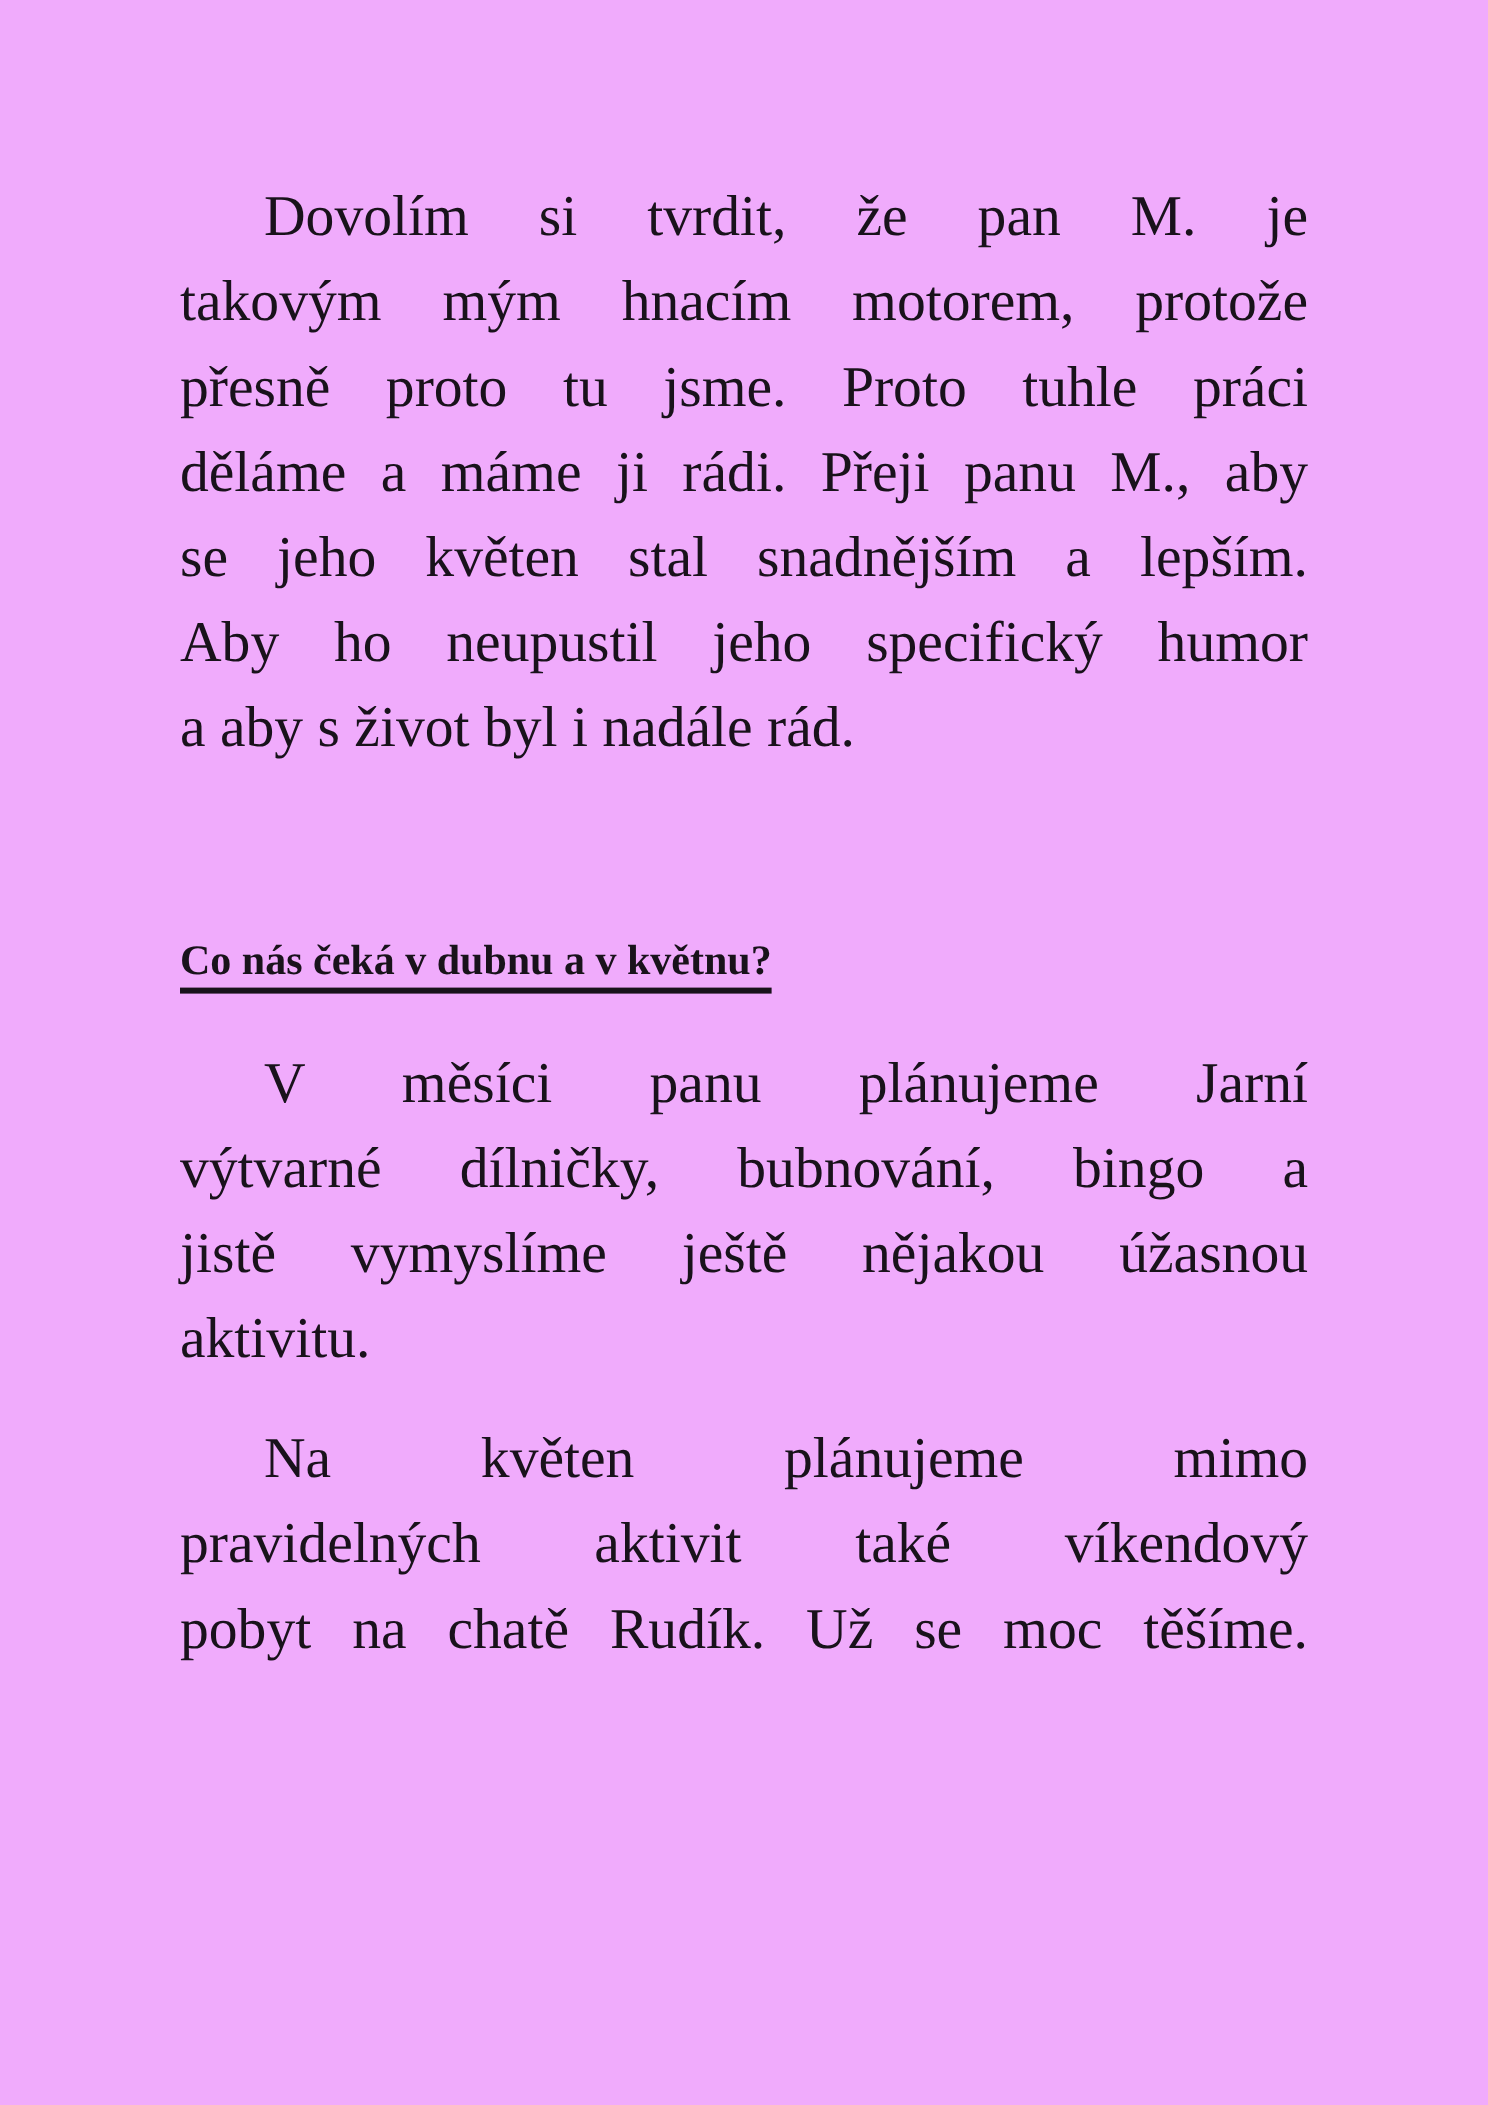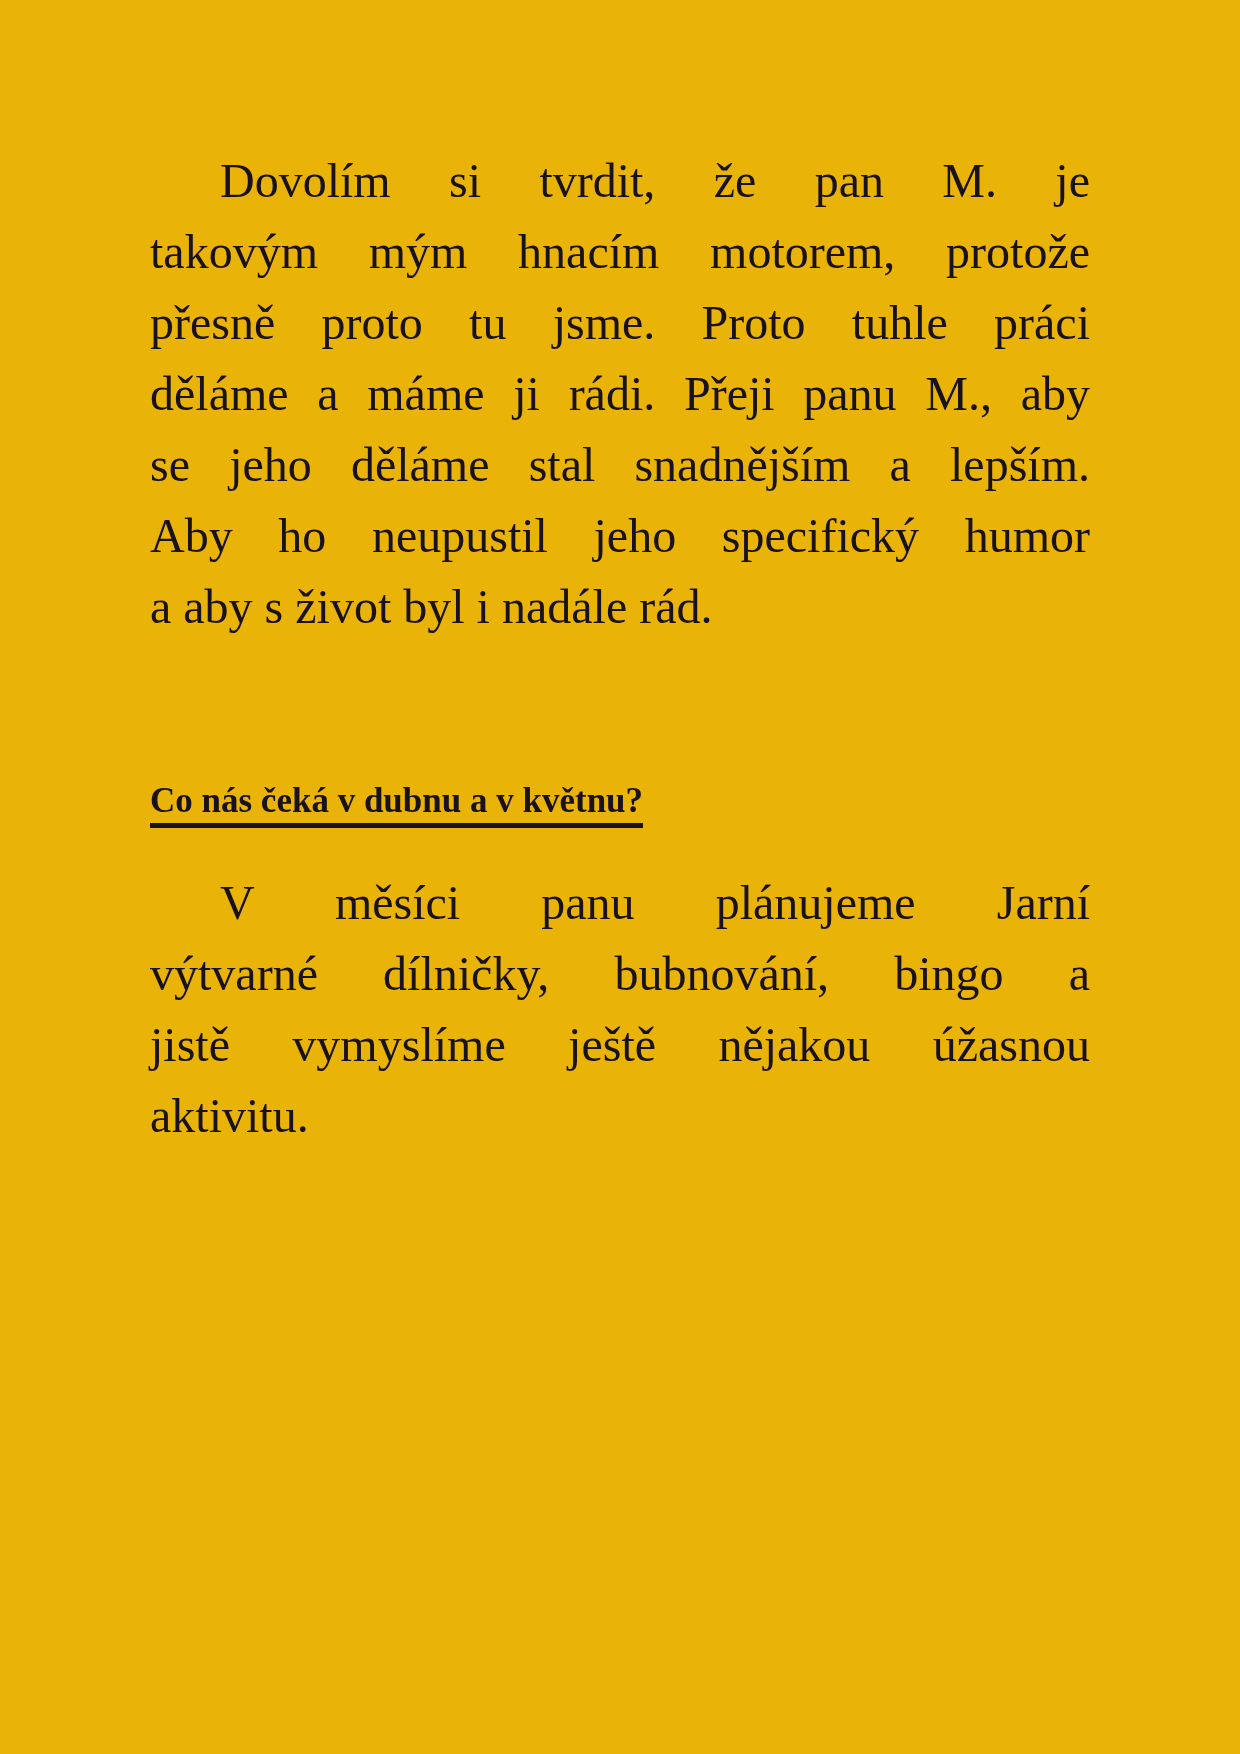--- a/index.html
+++ b/index.html
@@ -1,21 +1,21 @@
 <!DOCTYPE html>
 <html><head>
 <meta charset="utf-8">
 <title>Document Page</title>
 <style>
   html, body { margin: 0; padding: 0; }
   .page {
     position: relative;
     width: 1240px;
     height: 1754px;
-    background: #eab308;
+    background: #f0abfc;
     color: #19121B;
     font-family: "Liberation Serif", serif;
     overflow: hidden;
   }
   .content {
     position: absolute;
     left: 150px;
     top: 145px;
     width: 940px;
   }
@@ -53,31 +53,36 @@
 <body>
 
 <div class="page">
   <div class="content">
 
     <div class="para">
         <div class="line first">Dovolím si tvrdit, že pan M. je</div>
         <div class="line">takovým mým hnacím motorem, protože</div>
         <div class="line">přesně proto tu jsme. Proto tuhle práci</div>
         <div class="line">děláme a máme ji rádi. Přeji panu M., aby</div>
-        <div class="line">se jeho děláme stal snadnějším a lepším.</div>
+        <div class="line">se jeho květen stal snadnějším a lepším.</div>
         <div class="line">Aby ho neupustil jeho specifický humor</div>
         <div class="line last">a aby s život byl i nadále rád.</div>
       </div>
 
     <div class="heading">
       <span class="underline">Co nás čeká v dubnu a v květnu?</span>
     </div>
 
     <div class="para">
         <div class="line first">V měsíci panu plánujeme Jarní</div>
         <div class="line">výtvarné dílničky, bubnování, bingo a</div>
         <div class="line">jistě vymyslíme ještě nějakou úžasnou</div>
         <div class="line last">aktivitu.</div>
       </div>
 
+    <div class="para justify-last">
+        <div class="line first">Na květen plánujeme mimo</div>
+        <div class="line">pravidelných aktivit také víkendový</div>
+        <div class="line last">pobyt na chatě Rudík. Už se moc těšíme.</div>
+      </div>
 
   </div>
 </div>
 
 </body></html>

